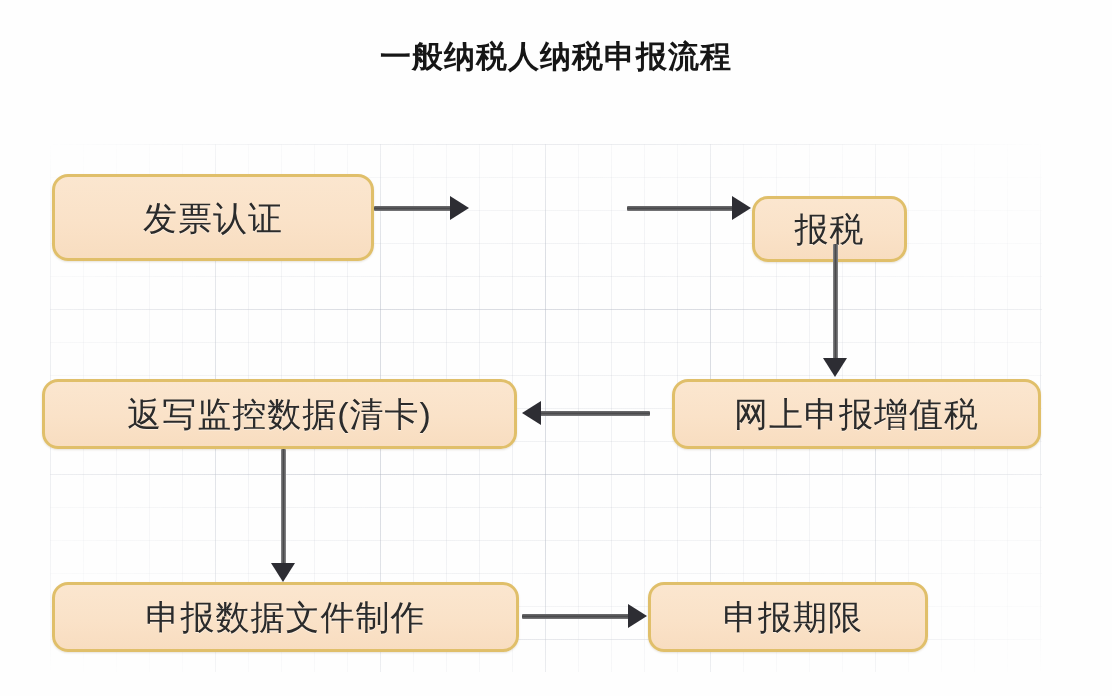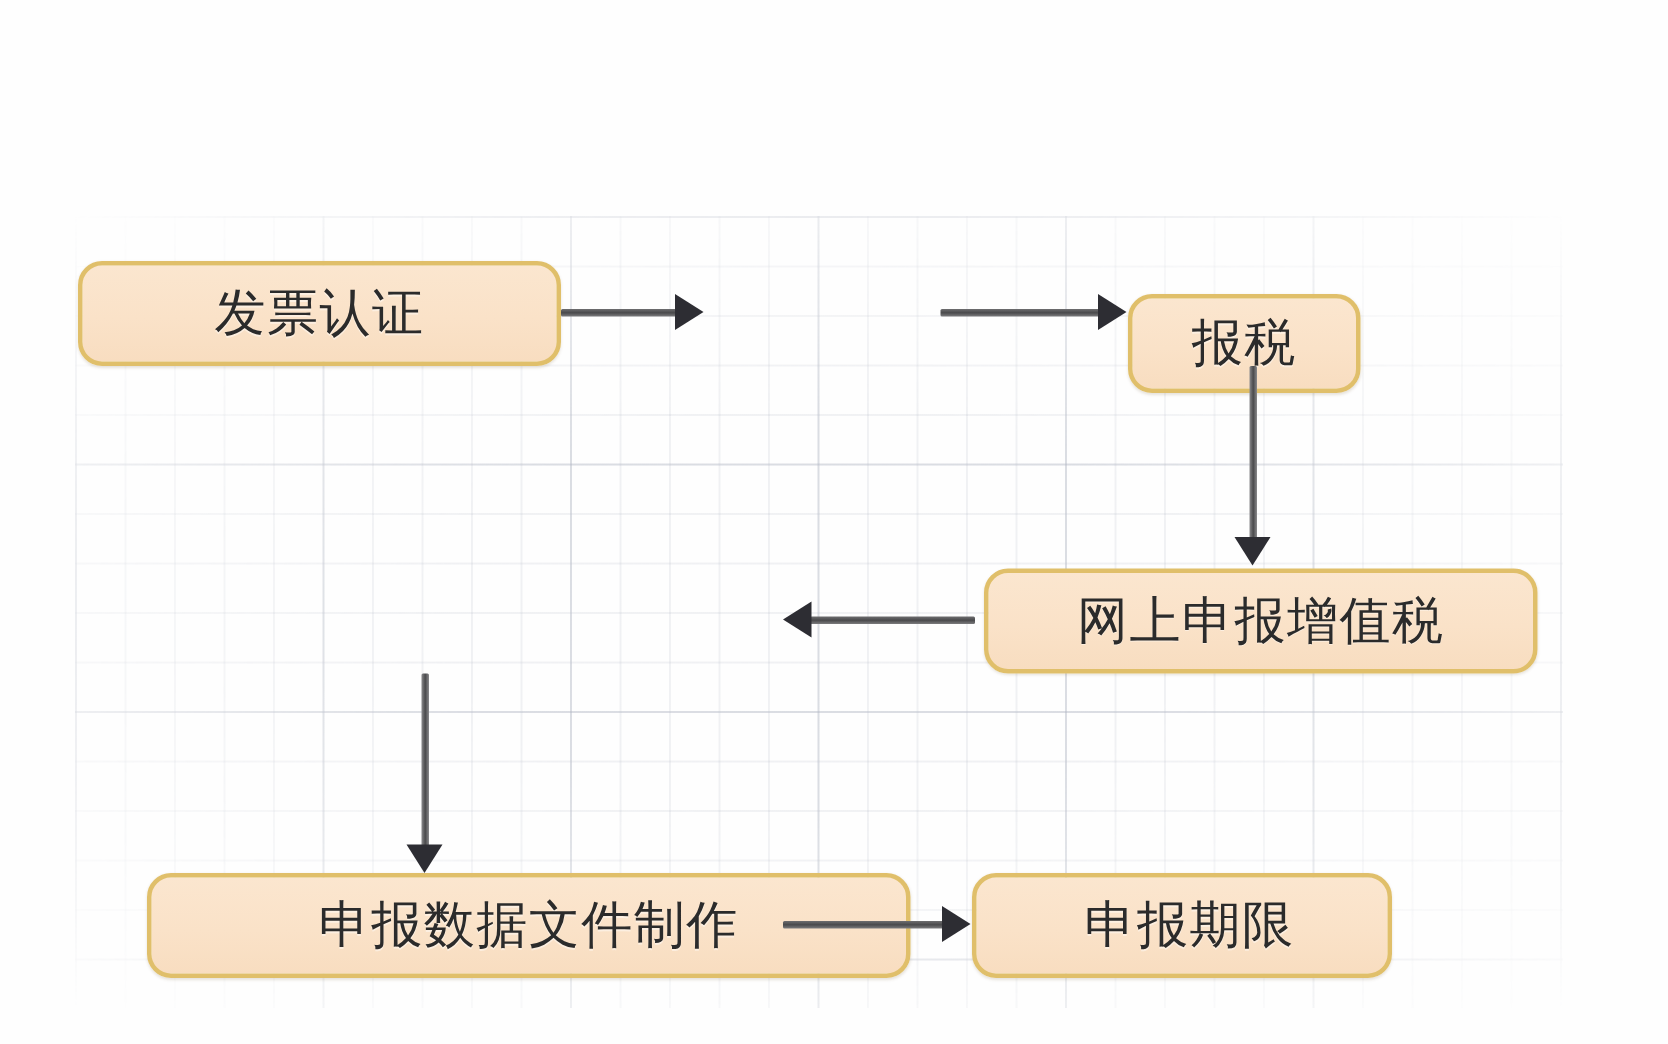--- a/index.html
+++ b/index.html
@@ -77,26 +77,26 @@
     white-space: nowrap;
     box-shadow: 0 1px 2px rgba(120,100,60,0.18);
   }
   .node-label {
     display: block;
     line-height: 1;
     text-shadow: 0 1px 0 rgba(255,255,255,0.45);
   }
 
   
-  #node-invoice-cert  { left: 52px;  top: 174px; width: 322px; height: 70px; }
+  #node-invoice-cert  { left: 52px;  top: 174px; width: 322px; height: 87px; }
   #node-tax-copy      { left: 470px; top: 176px; width: 155px; height: 66px; }
   #node-tax-report    { left: 752px; top: 176px; width: 155px; height: 66px; margin-top: 20px; }
   #node-writeback     { left: 42px;  top: 379px; width: 475px; height: 70px; }
-  #node-online-vat    { left: 656px; top: 379px; width: 369px; height: 70px; text-align: center; }
-  #node-data-file     { left: 52px;  top: 582px; width: 509px; height: 70px; margin-left: 46px; }
+  #node-online-vat    { left: 672px; top: 379px; width: 369px; height: 70px; text-align: center; }
+  #node-data-file     { left: 52px;  top: 582px; width: 467px; height: 70px; }
   #node-deadline      { left: 648px; top: 582px; width: 280px; height: 70px; padding-left: 10px; }
 
   
   .connector {
     position: absolute;
     pointer-events: none;
   }
   .conn-line-h {
     position: absolute;
     height: 5px;
@@ -128,32 +128,36 @@
     border-left: 12px solid transparent;
     border-right: 12px solid transparent;
     border-top: 19px solid #2d2d33;
   }
 </style>
 </head>
 <body>
 
 <div id="page">
 
+  <div id="chart-title">一般纳税人纳税申报流程</div>
 
   <div id="grid-backdrop"></div>
 
   <div class="node" id="node-invoice-cert">
     <span class="node-label">发票认证</span>
   </div>
 
 
   <div class="node" id="node-tax-report">
     <span class="node-label">报税</span>
   </div>
 
+  <div class="node" id="node-writeback">
+    <span class="node-label">返写监控数据(清卡)</span>
+  </div>
 
   <div class="node" id="node-online-vat">
     <span class="node-label">网上申报增值税</span>
   </div>
 
   <div class="node" id="node-data-file">
     <span class="node-label">申报数据文件制作</span>
   </div>
 
   <div class="node" id="node-deadline">

